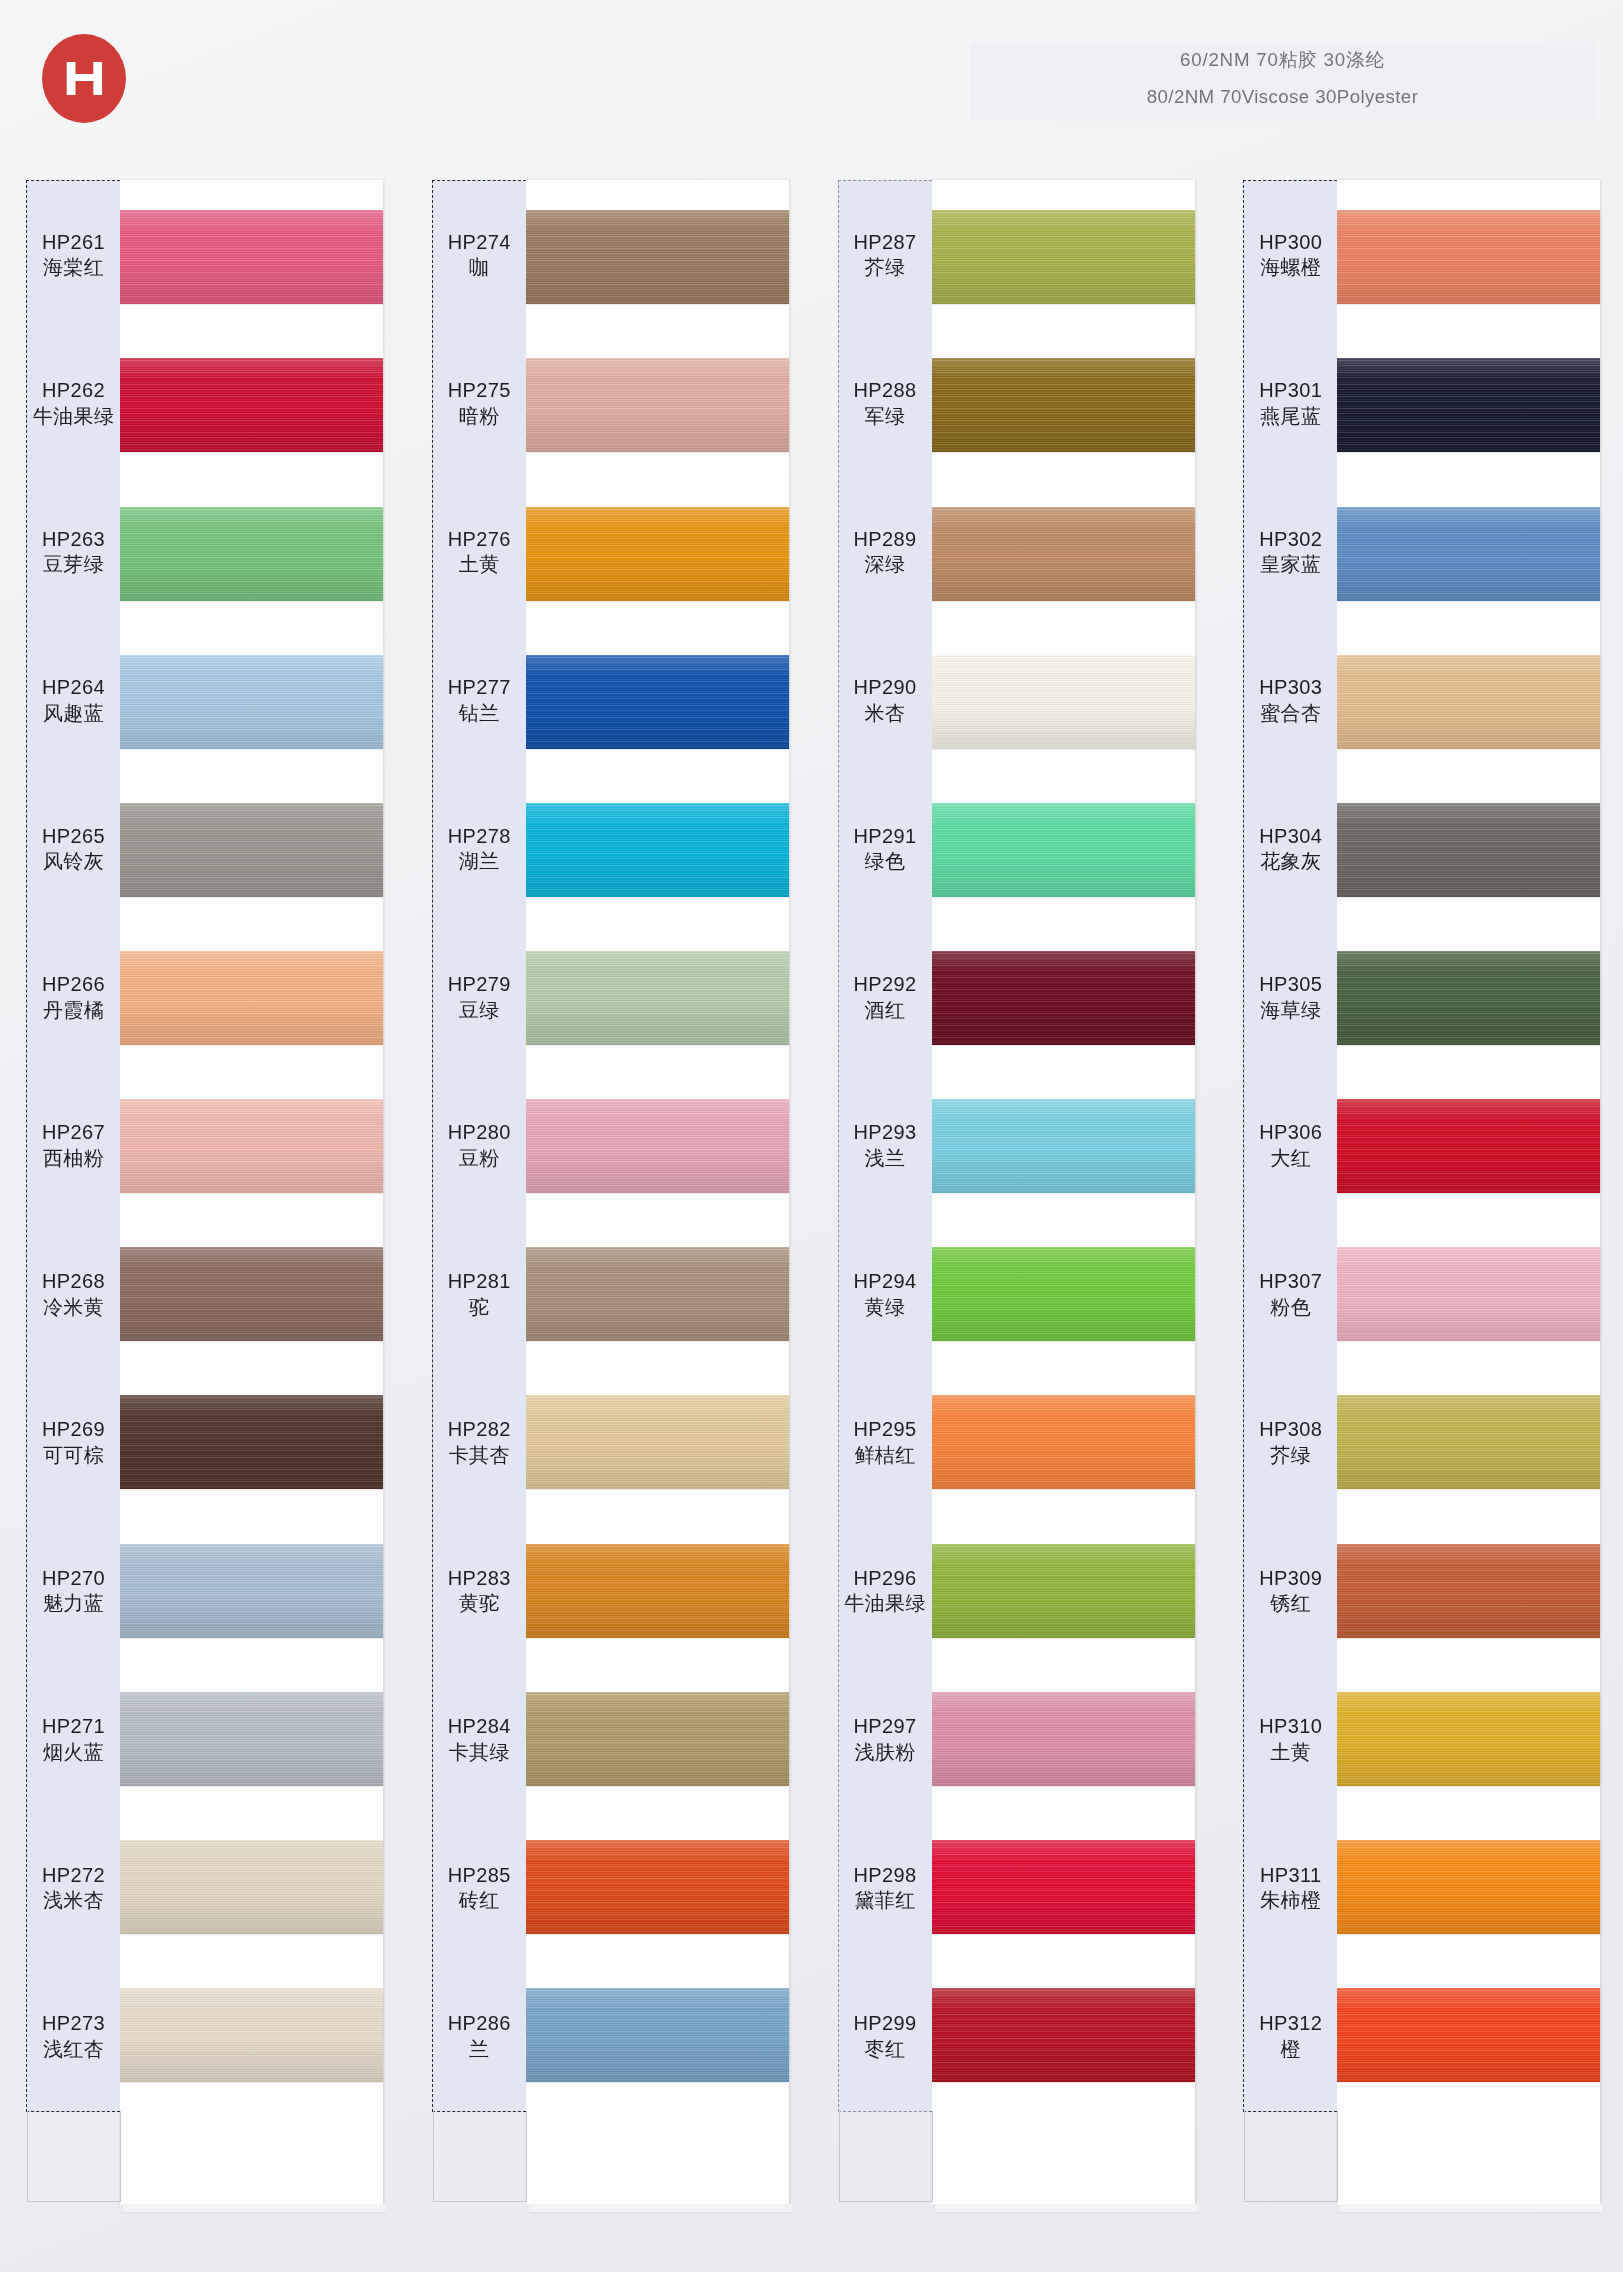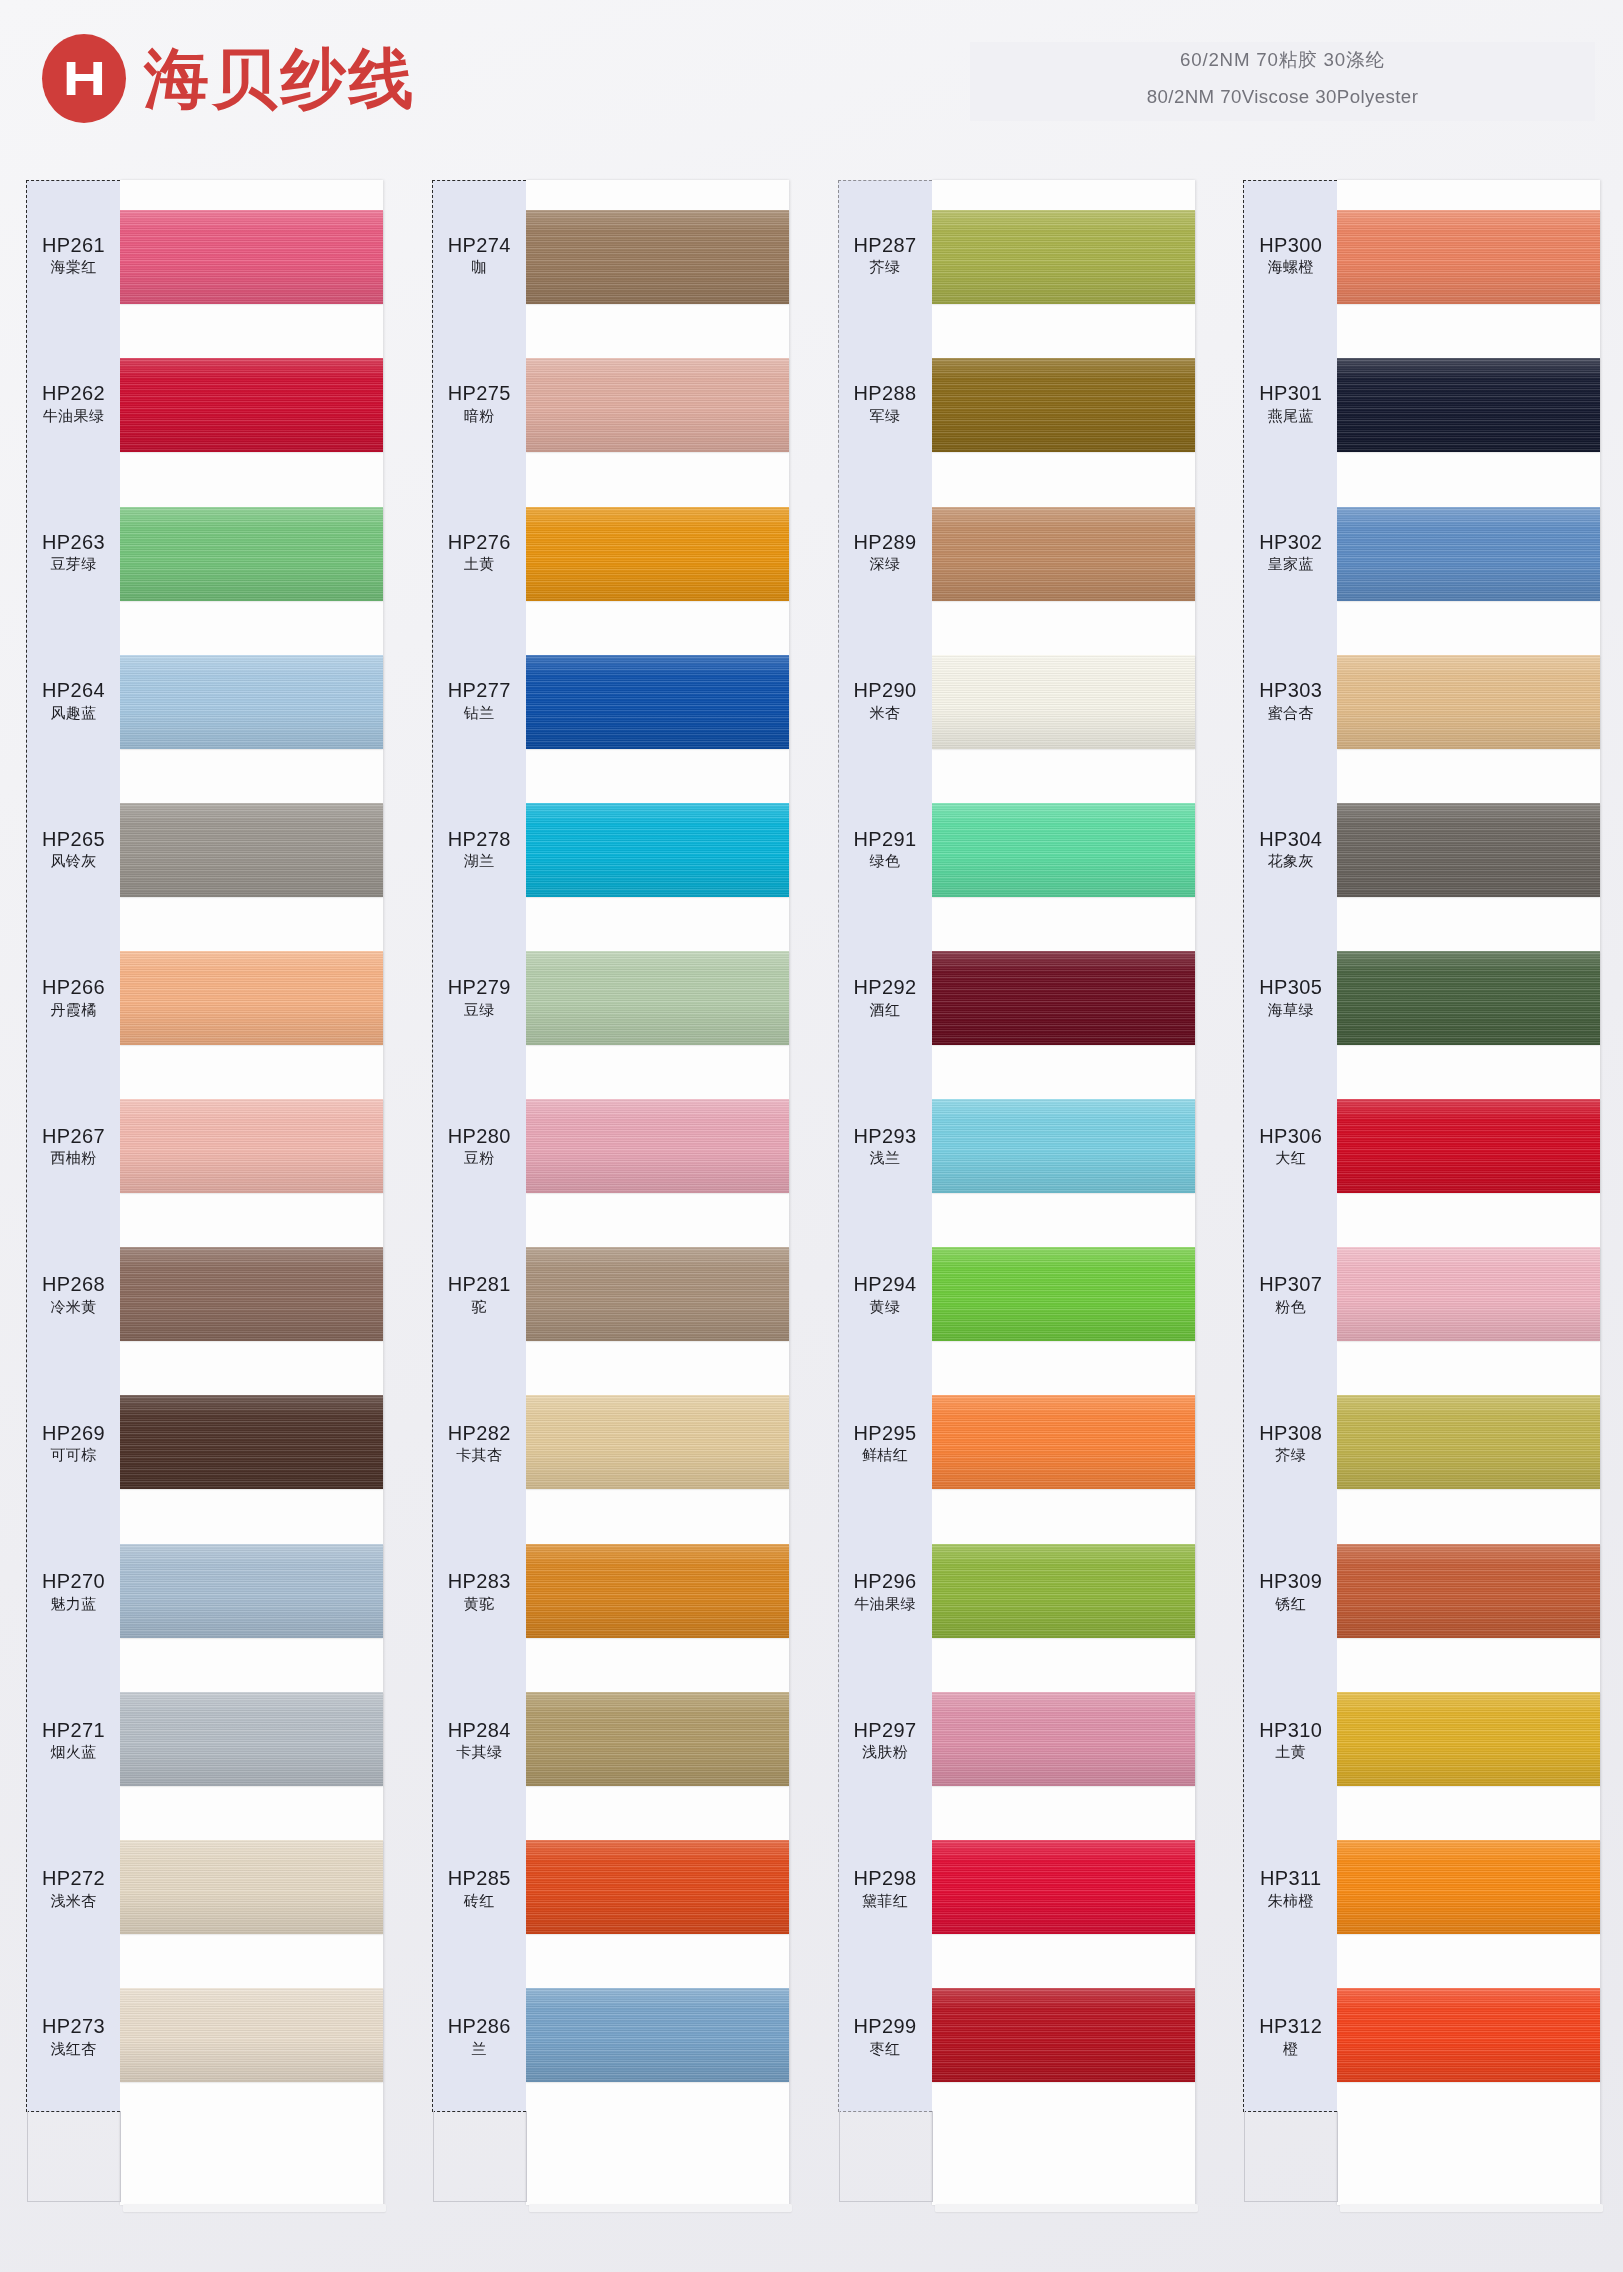--- a/index.html
+++ b/index.html
@@ -97,21 +97,21 @@
     display: flex; flex-direction: column;
     align-items: center; justify-content: center;
     color: #1d1d22;
     line-height: 1.28;
   }
   .label-code {
     font-size: 20px; letter-spacing: 0.4px;
     font-family: "Liberation Sans", sans-serif;
   }
   .label-name {
-    font-size: 15px; letter-spacing: 0.4px;
+    font-size: 20px; letter-spacing: 0.4px;
     font-family: "DejaVu Sans", sans-serif;
     white-space: nowrap;
   }
 
   
   .swatch-card {
     position: relative;
     width: 263px; height: 2025px;
     background: #fdfdfd;
     box-shadow: 0.8px 0 2.4px rgba(0,0,0,0.10), -0.8px 0 1.6px rgba(0,0,0,0.06);
@@ -165,21 +165,20 @@
 <body>
 
 <div id="page">
 
   <div class="header">
 
     <div class="brand">
       <div class="brand-mark">
         <span class="h-glyph">H</span>
       </div>
-      <div class="brand-name">海贝纱线</div>
     </div>
 
     <div class="titleblock">
       <div class="title-sub1">60/2NM 70粘胶 30涤纶</div>
       <div class="title-sub2">80/2NM 70Viscose 30Polyester</div>
     </div>
 
   </div>
 
   <div class="columns" id="columns-root">

